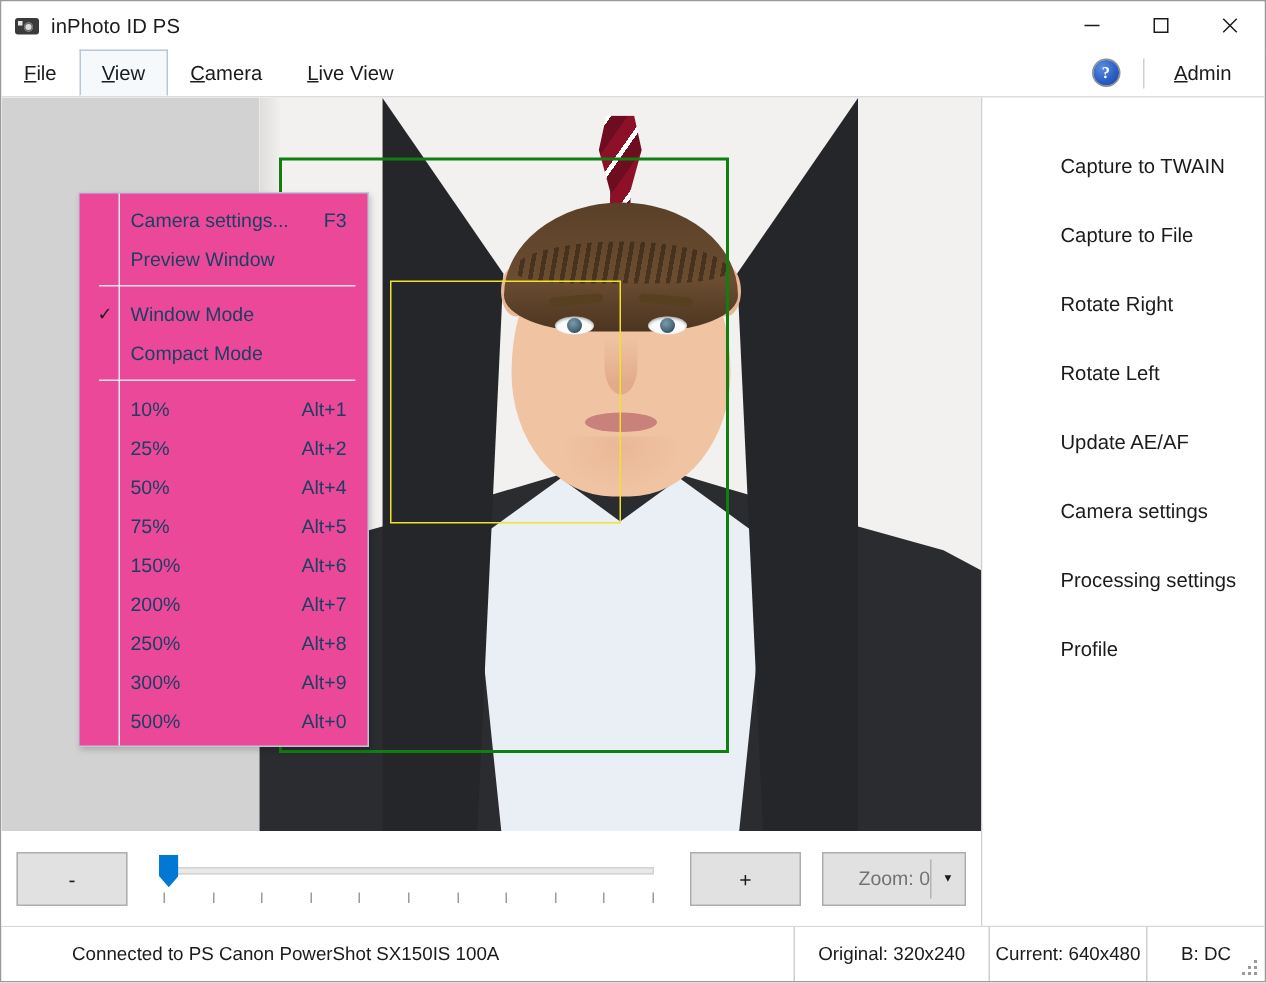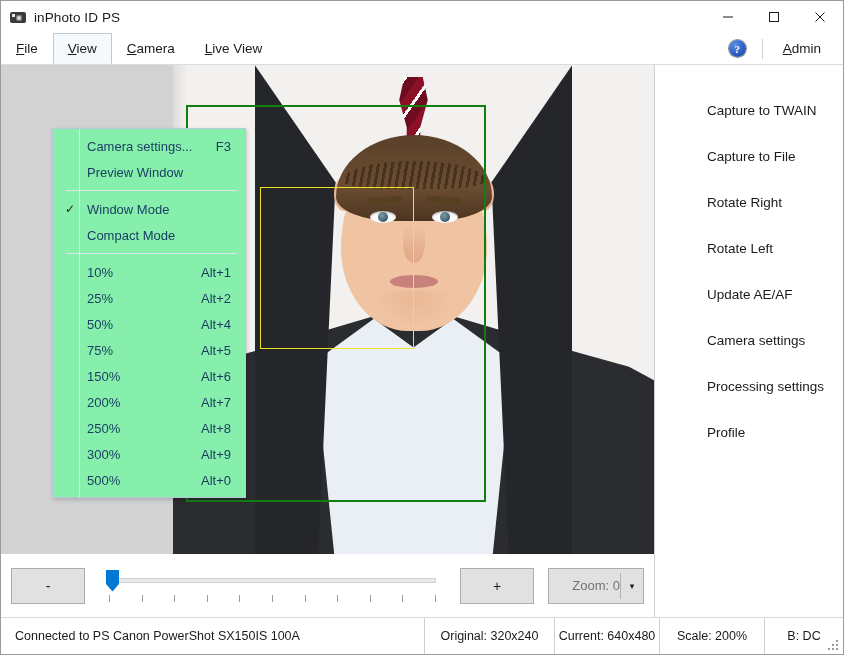--- a/index.html
+++ b/index.html
@@ -272,42 +272,42 @@
     font-size:13.5px;color:#1b1b1b;
     cursor:default;white-space:nowrap;
   }
 
   
   .statusbar{
     flex:0 0 36px;height:36px;
     display:flex;align-items:stretch;
     background:#ffffff;
     border-top:1px solid #d8d8d8;
-    font-size:12.5px;color:#1b1b1b;
+    font-size:12.5px;color:#1b1b1b;padding-left:33px;
   }
   .st-cell{
     display:flex;align-items:center;
     box-sizing:border-box;
     border-right:1px solid #cfcfcf;
     padding:0 14px;
     white-space:nowrap;
   }
   .st-cell.first{flex:1 1 auto;}
   .st-cell.c3{width:130px;justify-content:center;}
   .st-cell.c4{width:105px;justify-content:center;}
   .st-cell.c5{width:78px;justify-content:center;border-right:0;}
   .grip{
     position:absolute;right:5px;bottom:4px;width:12px;height:12px;
   }
   .grip i{position:absolute;width:2px;height:2px;background:#9a9a9a;}
 
   
   .dropdown{
     position:absolute;left:51px;top:63px;width:194px;
-    background:#86efac;
+    background:#ec4899;
     border:1px solid #b9c8d6;
     box-shadow:1px 2px 4px rgba(0,0,0,.18);
     z-index:60;
     padding:4px 0 4px 0;
     box-sizing:border-box;
   }
   .dd-gutter{
     position:absolute;left:26px;top:0;bottom:0;width:1px;background:#e2e8ef;
   }
   .dd-item{
@@ -518,21 +518,20 @@
         <span class="dd-accel">Alt+0</span>
       </div>
     </div>
 
   </div>
 
   <div class="statusbar">
     <div class="st-cell first">Connected to PS Canon PowerShot SX150IS 100A</div>
     <div class="st-cell c3">Original: 320x240</div>
     <div class="st-cell c4">Current: 640x480</div>
-    <div class="st-cell c4">Scale: 200%</div>
     <div class="st-cell c5">B: DC</div>
     <div class="grip">
       <i style="right:0;bottom:0;"></i>
         <i style="right:4px;bottom:0;"></i>
         <i style="right:8px;bottom:0;"></i>
       <i style="right:0;bottom:4px;"></i>
         <i style="right:4px;bottom:4px;"></i>
       <i style="right:0;bottom:8px;"></i>
     </div>
   </div>

